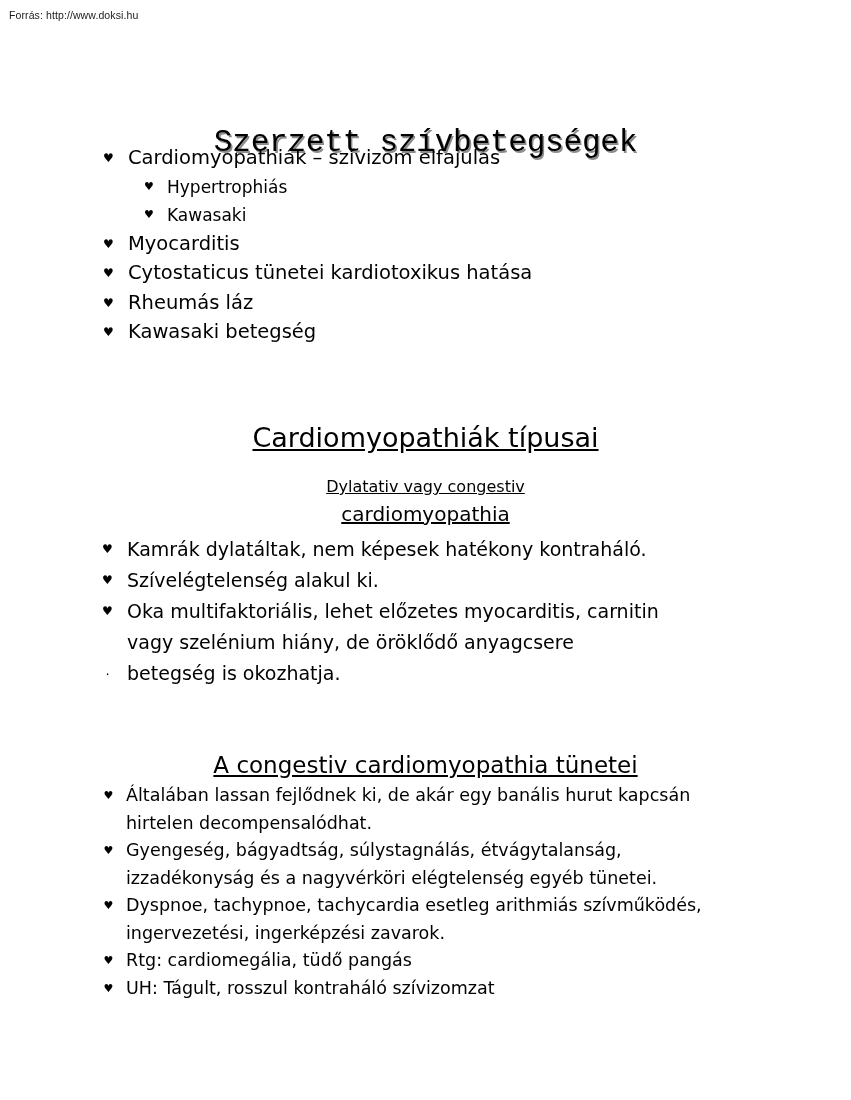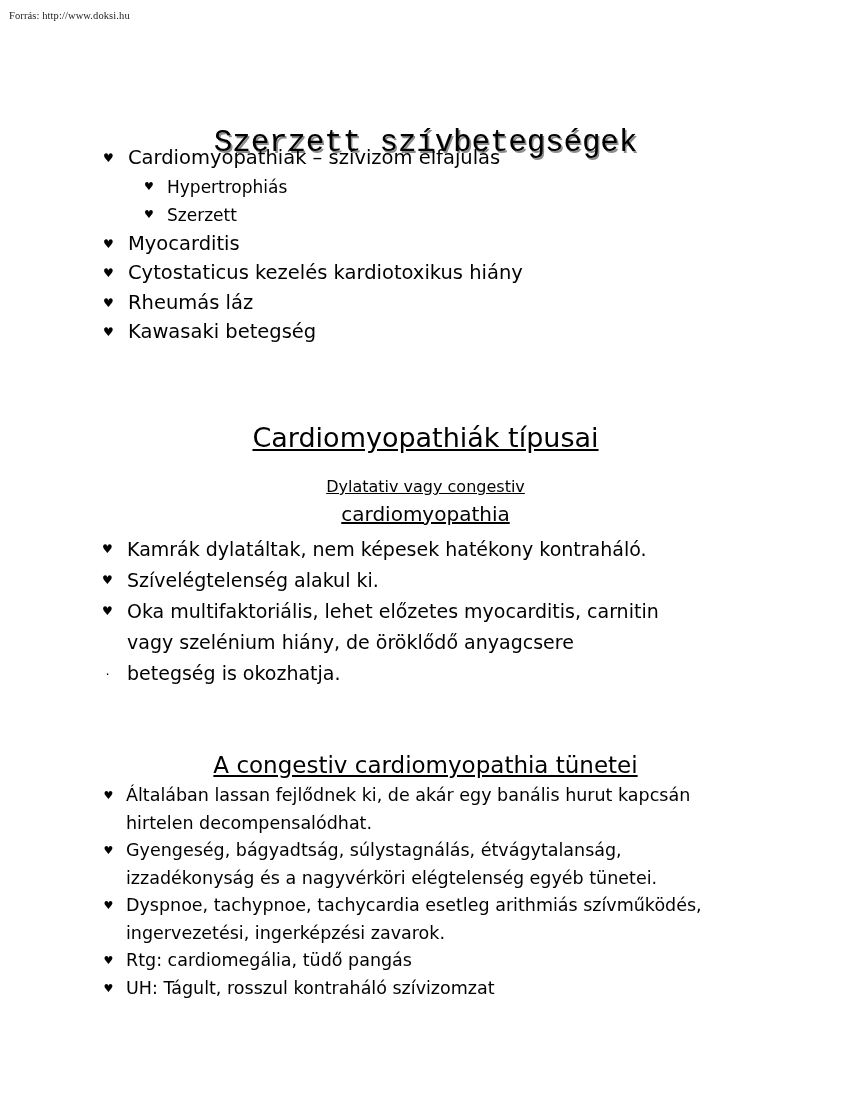--- a/index.html
+++ b/index.html
@@ -21,21 +21,21 @@
     width: 851px;
     height: 1100px;
     background: #ffffff;
   }
 
   
   .source-header {
     position: absolute;
     left: 9px;
     top: 9px;
-    font-family: Liberation Serif, serif;
+    font-family: Liberation Sans, sans-serif;
     font-size: 10.5px;
     line-height: 13px;
     color: #1a1a1a;
     letter-spacing: 0.1px;
     white-space: nowrap;
   }
 
   
   .content {
     position: absolute;
@@ -194,29 +194,29 @@
       <li class="bullet-row level-1">
         <span class="bullet-mark">♥</span>
         <span class="bullet-text">Cardiomyopathiák – szívizom elfajulás</span>
       </li>
       <li class="bullet-row level-2">
         <span class="bullet-mark">♥</span>
         <span class="bullet-text">Hypertrophiás</span>
       </li>
       <li class="bullet-row level-2">
         <span class="bullet-mark">♥</span>
-        <span class="bullet-text">Szerzett</span>
+        <span class="bullet-text">Kawasaki</span>
       </li>
       <li class="bullet-row level-1">
         <span class="bullet-mark">♥</span>
         <span class="bullet-text">Myocarditis</span>
       </li>
       <li class="bullet-row level-1">
         <span class="bullet-mark">♥</span>
-        <span class="bullet-text">Cytostaticus kezelés kardiotoxikus hiány</span>
+        <span class="bullet-text">Cytostaticus tünetei kardiotoxikus hatása</span>
       </li>
       <li class="bullet-row level-1">
         <span class="bullet-mark">♥</span>
         <span class="bullet-text">Rheumás láz</span>
       </li>
       <li class="bullet-row level-1">
         <span class="bullet-mark">♥</span>
         <span class="bullet-text">Kawasaki betegség</span>
       </li>
     </ul>

